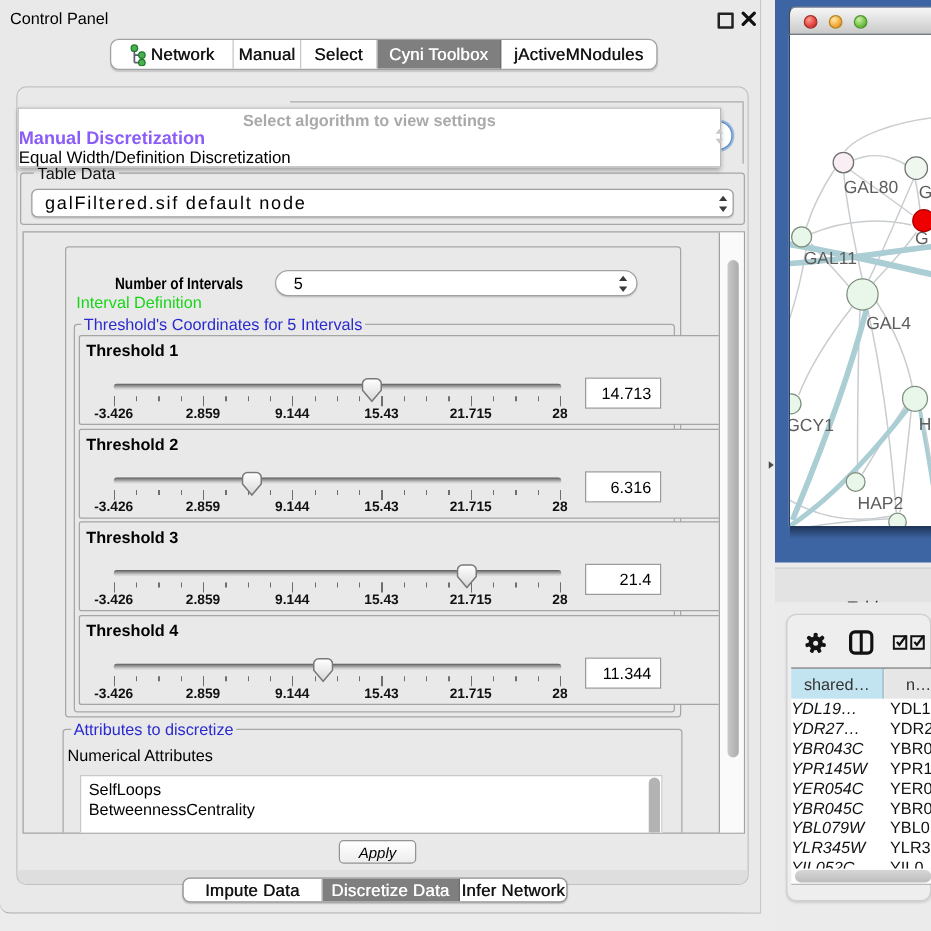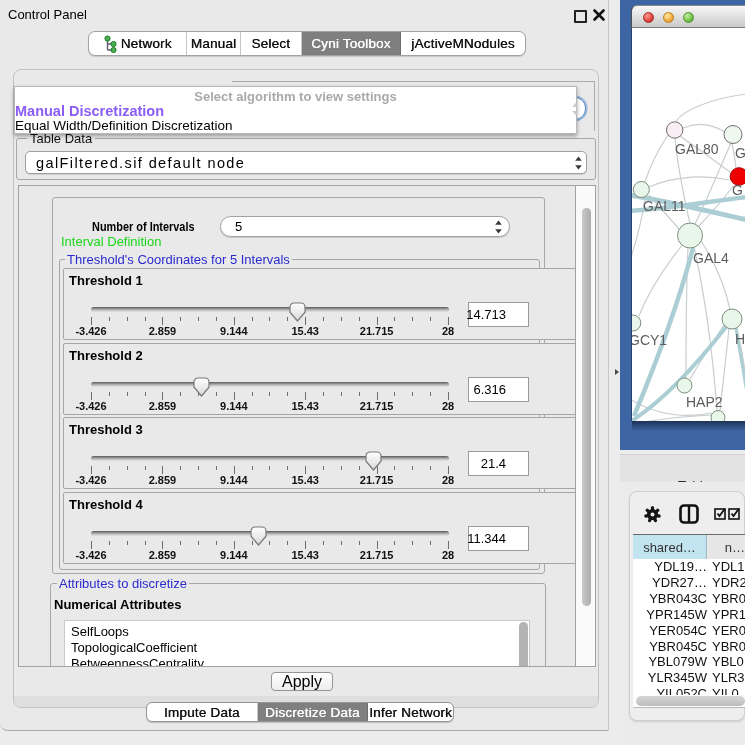--- a/index.html
+++ b/index.html
@@ -78,35 +78,35 @@
 .tp .track{position:absolute;left:27px;top:38px;width:358px;height:5px;
   background:linear-gradient(#585858 0%,#8c8c8c 30%,#cfcfcf 75%,#e2e2e2 100%);
   border-radius:2.5px;}
 .tp .ticks{position:absolute;left:27px;top:48px;width:358px;height:8px;
   background:
    repeating-linear-gradient(to right,#6e6e6e 0 1px,transparent 1px 71.4px) 0 0/358px 8px no-repeat,
    repeating-linear-gradient(to right,#6e6e6e 0 1px,transparent 1px 17.85px) 0 0/358px 4px no-repeat;}
 .tp .lb{position:absolute;top:56px;font-size:11px;font-weight:bold;color:#111;transform:translateX(-50%);}
 .tp .vb{position:absolute;left:404px;top:33px;width:61px;height:25px;background:#fff;
   border:1px solid #9b9b9b;box-sizing:border-box;font-size:13px;color:#000;
-  display:flex;align-items:center;justify-content:flex-end;padding-right:22px;}
+  display:flex;align-items:center;justify-content:flex-end;padding-right:7px;}
 .thumb{position:absolute;top:33px;width:17px;height:20px;}
 
 #fsAT{left:31px;top:397px;width:494px;height:120px;}
 #lblAT{left:38px;top:390px;font-size:13px;color:#2a2ad0;background:#e9e9e9;padding:0 2px;text-align:right;}
-#lblNA{left:35px;top:411px;font-size:13px;font-weight:bold;color:#000;}
+#lblNA{left:35px;top:411px;font-size:13px;font-weight:normal;color:#000;}
 #list{left:45px;top:434px;width:466px;height:60px;background:#fff;
   border:1px solid #c9c9c9;box-sizing:border-box;padding-top:3px;}
 #list div{font-size:13px;color:#000;padding-left:6px;height:15.9px;line-height:15.9px;}
 #listsb{left:500px;top:436px;width:9px;height:58px;border-radius:5px 5px 0 0;
   background:#b3b3b3;}
 
 #apply{left:271px;top:672px;width:62px;height:19px;background:linear-gradient(#fff,#ededed);
   border:1px solid #949494;border-radius:4px;box-sizing:border-box;
-  font-size:16px;color:#000;display:flex;align-items:center;justify-content:center;}
+  font-size:12px;color:#000;display:flex;align-items:center;justify-content:center;font-style:italic;}
 #btabs{left:146px;top:702px;width:308px;height:20px;background:#fff;
   border:1px solid #949494;border-radius:6px;box-sizing:border-box;
   display:flex;align-items:center;overflow:hidden;box-shadow:0 1px 1px rgba(0,0,0,0.18);}
 
 #blue{left:620px;top:0;width:125px;height:450px;background:#3d64a3;}
 #mactb{left:631px;top:5px;width:114px;height:23px;
   background:linear-gradient(#f7f7f7,#c9c9c9);
   border-left:1px solid #4d4d4d;border-top:1px solid #888;
   border-bottom:1px solid #7a7a7a;border-top-left-radius:6px;box-sizing:border-box;}
 .light{position:absolute;top:6px;width:11px;height:11px;border-radius:50%;box-sizing:border-box;}
@@ -123,21 +123,21 @@
   border:1px solid #cfcfcf;border-radius:8px;box-sizing:border-box;
   box-shadow:0 1px 2px rgba(0,0,0,0.12);}
 #thdrline{left:633px;top:534px;width:112px;height:1px;background:#6a6a6a;}
 #thdr1{left:633px;top:535px;width:74px;height:24px;background:#c2e3f0;
   border-right:1px solid #9bb6c2;box-sizing:border-box;
   font-size:13px;color:#333;display:flex;align-items:center;justify-content:center;}
 #thdr2{left:708px;top:535px;width:37px;height:24px;background:#e6e6e6;
   font-size:13px;color:#333;display:flex;align-items:center;justify-content:flex-end;}
 #tbody{left:633px;top:559px;width:112px;height:136px;background:#fff;overflow:hidden;}
 .trow{position:absolute;width:112px;height:15.9px;font-size:13px;color:#111;}
-.trow .c1{position:absolute;left:0;width:74px;text-align:right;}
+.trow .c1{position:absolute;left:0;width:74px;text-align:left;font-style:italic;}
 .trow .c2{position:absolute;left:79px;width:40px;text-align:left;}
 #hsb{left:633px;top:695px;width:112px;height:12px;background:#fdfdfd;}
 #hsbthumb{left:636px;top:696px;width:109px;height:10px;border-radius:5px;
   background:linear-gradient(#d6d6d6,#bdbdbd);}
 #tbotline{left:633px;top:707px;width:112px;height:1px;background:#bbb;}
 #divarrow{left:615px;top:369px;width:0;height:0;border-left:4px solid #4a4a4a;border-top:3px solid transparent;border-bottom:3px solid transparent;}
 </style></head>
 <body>
 <div class="abs" id="win">
   <div class="abs" id="title">Control Panel</div>
@@ -256,21 +256,20 @@
           <span class="lb" style="left:312.6px">21.715</span>
           <span class="lb" style="left:384px">28</span>
         <div class="vb">11.344</div>
       </div>
       
       <div class="abs fsgreen" id="fsAT"></div>
       <div class="abs" id="lblAT">Attributes to discretize</div>
       <div class="abs" id="lblNA">Numerical Attributes</div>
       <div class="abs" id="list">
         <div>SelfLoops</div>
-        <div>TopologicalCoefficient</div>
         <div>BetweennessCentrality</div>
       </div>
       <div class="abs" id="listsb"></div>
       <svg width="0" height="0">
           <defs>
         <linearGradient id="thg" x1="0" y1="0" x2="0" y2="1">
           <stop offset="0" stop-color="#ffffff"></stop>
               <stop offset="1" stop-color="#d8d8d8"></stop>
         </linearGradient>
       </defs>

